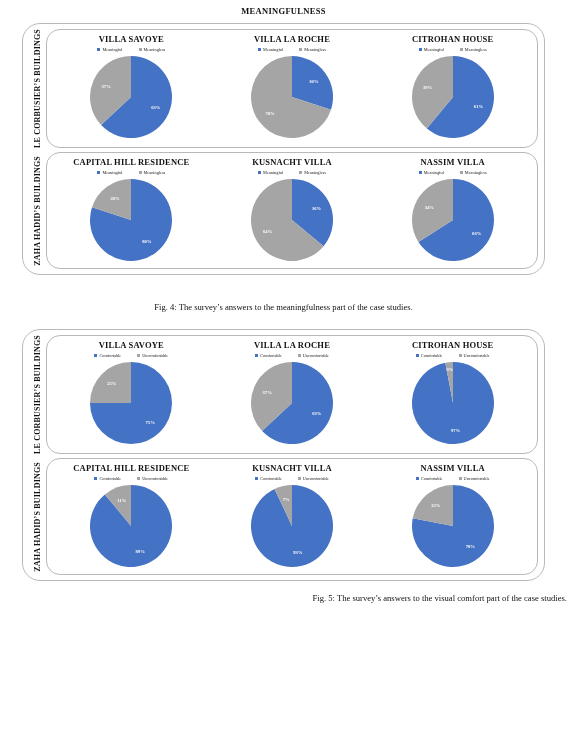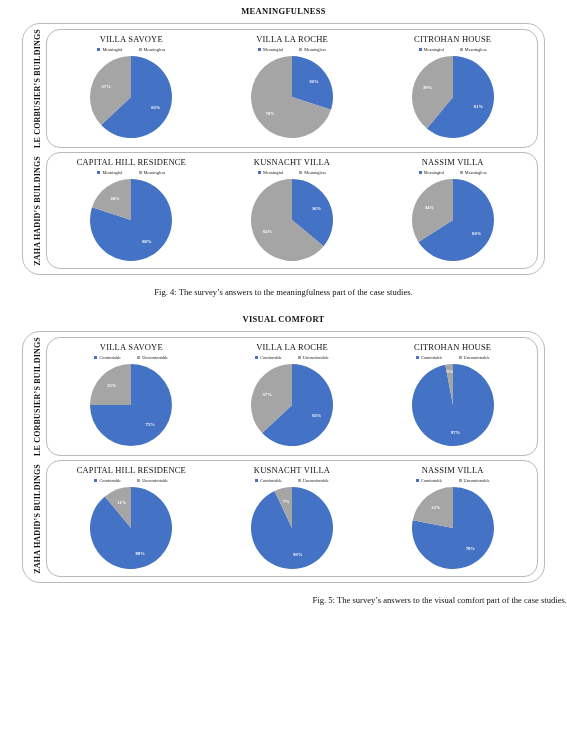--- a/index.html
+++ b/index.html
@@ -78,21 +78,21 @@
   .chart-cell {
     flex: 1 1 0;
     display: flex;
     flex-direction: column;
     align-items: center;
     min-width: 0;
   }
 
   .chart-title {
     font-family: "Liberation Serif", serif;
-    font-weight: normal;
+    font-weight: bold;
     font-size: 8.5px;
     letter-spacing: 0.2px;
     white-space: nowrap;
     color: #111;
     margin-bottom: 3px;
   }
 
   .legend {
     display: flex;
     justify-content: center;
@@ -274,24 +274,23 @@
                   <path d="M 42 42 L 42 1 A 41 41 0 1 1 7.382555054417374 63.96889859413885 Z" fill="#4472C4"></path>
                   <text x="65.71285876198695" y="56.636254421192426" text-anchor="middle" class="slice-label">66%</text>
                   <path d="M 42 42 L 7.382555054417374 63.96889859413885 A 41 41 0 0 1 41.99999999999999 1 Z" fill="#A5A5A5"></path>
                   <text x="18.287141238013053" y="30.563745578807584" text-anchor="middle" class="slice-label">34%</text>
                 </svg>
               </div>
             </div>
           </div>
         </div>
       </div>
-      <div class="caption" style="margin-top: 12px;">Fig. 4: The survey’s answers to the meaningfulness part of the case studies.</div>
+      <div class="caption" style="margin-top: 27px;">Fig. 4: The survey’s answers to the meaningfulness part of the case studies.</div>
     </div>
     <div class="figure-block" style="margin-top: 17px;">
-      <div class="section-title">VISUAL COMFORT</div>
       <div class="outer-frame" style="margin-top: 7px;">
         <div class="row-group">
           <div class="vlabel-cell">
             <div class="vlabel">LE CORBUSIER’S BUILDINGS</div>
           </div>
           <div class="panel-box">
             <div class="chart-cell">
               <div class="chart-title">VILLA SAVOYE</div>
               <div class="legend">
                 <div class="legend-item">

